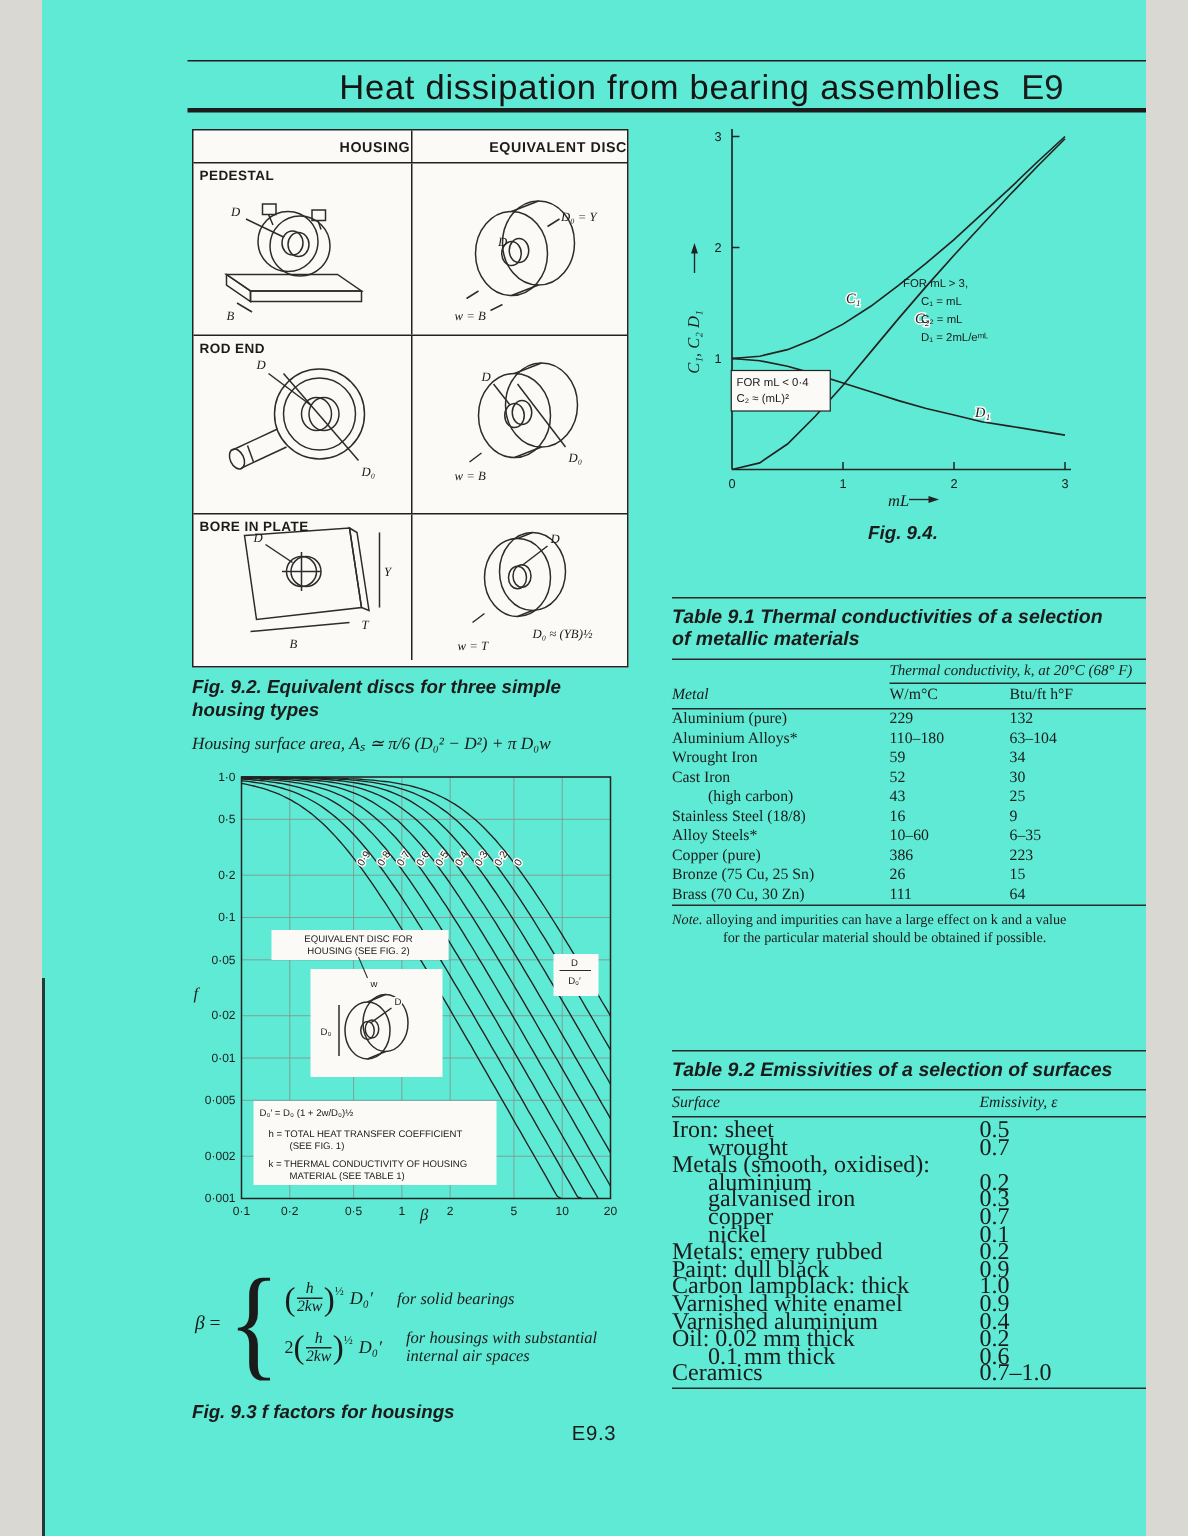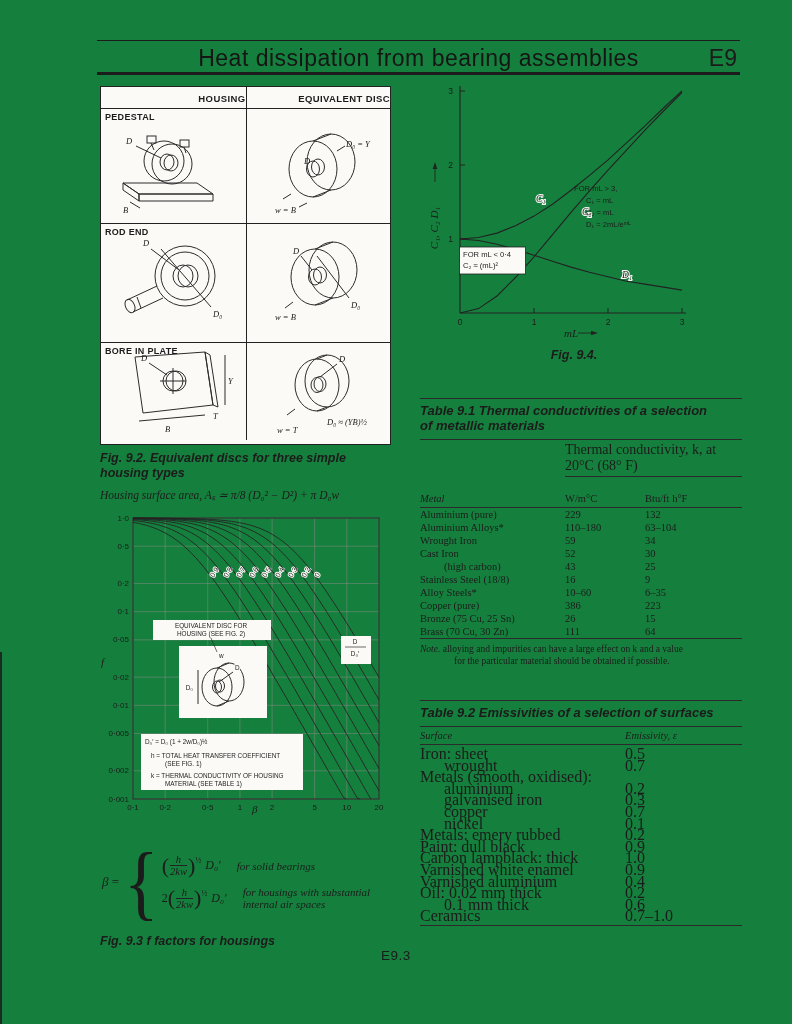--- a/index.html
+++ b/index.html
@@ -1,17 +1,17 @@
 <!DOCTYPE html>
 <html><head>
 <meta charset="utf-8">
 <style>
   *{box-sizing:border-box;margin:0;padding:0}
   html,body{background:#d9d8d3}
-  .page{position:relative;width:792px;height:1024px;margin:0 auto;background:#15803d;color:#1b1b1b;
+  .page{position:relative;width:736px;height:1024px;margin:0 auto;background:#5eead4;color:#1b1b1b;
         font-family:"Liberation Serif",serif;overflow:hidden}
   .abs{position:absolute}
   .it{font-style:italic}
   .rule{position:absolute;background:#1c1c1c}
   
   .hdr-title{position:absolute;left:97px;top:45px;width:643px;text-align:center;
              font-family:"Liberation Sans",sans-serif;font-size:23px;letter-spacing:.5px;color:#151515}
   .hdr-code{position:absolute;right:55px;top:45px;font-family:Liberation Sans, sans-serif;font-size:23px}
   
   .f92{position:absolute;left:100px;top:86px;width:291px;height:359px;border:1.5px solid #222;background:#fbfaf7}
@@ -49,21 +49,21 @@
   .expsup{font-size:8px;vertical-align:top;position:relative;top:-5px}
   .tail{margin-left:4px}
   .case-note{margin-left:16px;font-size:11px;line-height:12px}
   
   .tblock{position:absolute;left:420px;width:322px}
   .hr{height:1px;background:#2a2a2a}
   .tbl-title{font:bold italic 13px "Liberation Sans",sans-serif;line-height:15px;margin:4px 0 6px}
   .t-hdr{display:flex;border-top:1px solid #2a2a2a;border-bottom:1px solid #2a2a2a;padding:2px 0 3px}
   .mcell{flex:0 0 145px;font-style:italic;font-size:10.5px;align-self:flex-end}
   .spancell{flex:1}
-  .spanner{font-size:14px;border-bottom:1px solid #2a2a2a;padding-bottom:2px;margin-bottom:16px}
+  .spanner{font-style:italic;font-size:10px;border-bottom:1px solid #2a2a2a;padding-bottom:2px;margin-bottom:2px}
   .sub{display:flex;font-size:10.5px}
   .sub span:first-child{flex:0 0 80px}
   .t-row{display:flex;font-size:10.5px;line-height:13px}
   .c-metal{flex:0 0 145px}.c-si{flex:0 0 80px}.c-imp{flex:1}
   .ind{padding-left:24px}
   .note{font-size:9.5px;line-height:11.5px;margin-top:5px}
   .note .l2{display:block;padding-left:34px}
   
   .t92row{display:flex;font-size:16px;line-height:11.6px}
   .c-surf{flex:0 0 205px}.c-val{flex:1}
@@ -211,21 +211,21 @@
           </g>
           <text class="dim" x="92" y="19">D</text>
           <text class="dim" x="80" y="82">D₀ ≈ (YB)½</text>
           <text class="dim" x="30" y="90">w = T</text>
         </svg>
       </div>
     </div>
   </div>
 
   <div class="abs fig-cap" style="left:100px;top:451px;width:292px">Fig. 9.2. Equivalent discs for three simple housing types</div>
-  <div class="abs formula" style="left:100px;top:487px;width:300px">Housing surface area, Aₛ ≃ π/8 (D₀² − D²) + π D₀w</div>
+  <div class="abs formula" style="left:100px;top:487px;width:300px">Housing surface area, Aₛ ≃ π/6 (D₀² − D²) + π D₀w</div>
 
   <svg class="abs" style="left:95px;top:508px" width="300" height="334" viewBox="0 0 300 334">
     <g>
         <line x1="38" y1="10" x2="38" y2="291" class="grid"></line>
         <text x="38" y="302" text-anchor="middle" class="tick">0·1</text>
         <line x1="70.18312861075157" y1="10" x2="70.18312861075157" y2="291" class="grid"></line>
         <text x="70.18312861075157" y="302" text-anchor="middle" class="tick">0·2</text>
         <line x1="112.72691050267736" y1="10" x2="112.72691050267736" y2="291" class="grid"></line>
         <text x="112.72691050267736" y="302" text-anchor="middle" class="tick">0·5</text>
         <line x1="144.91003911342892" y1="10" x2="144.91003911342892" y2="291" class="grid"></line>

